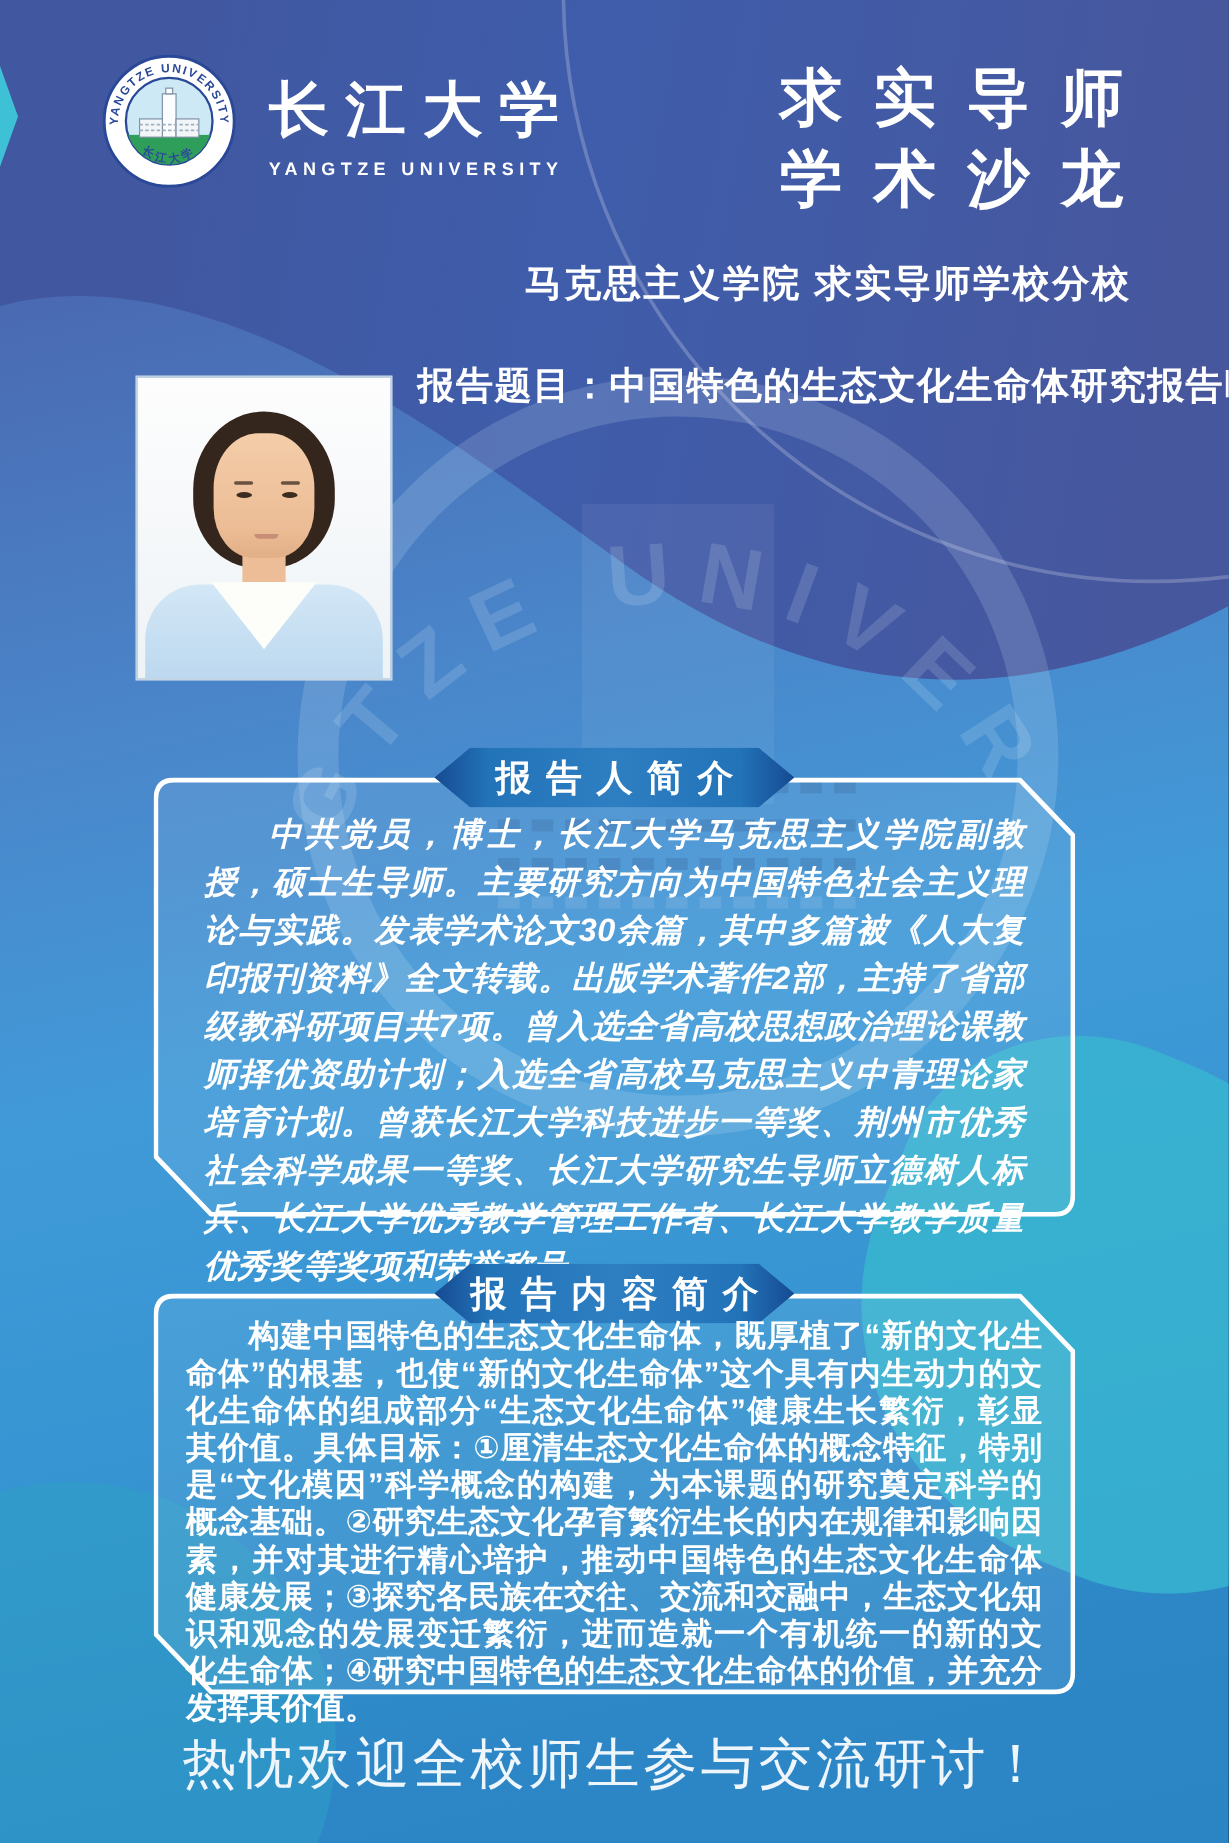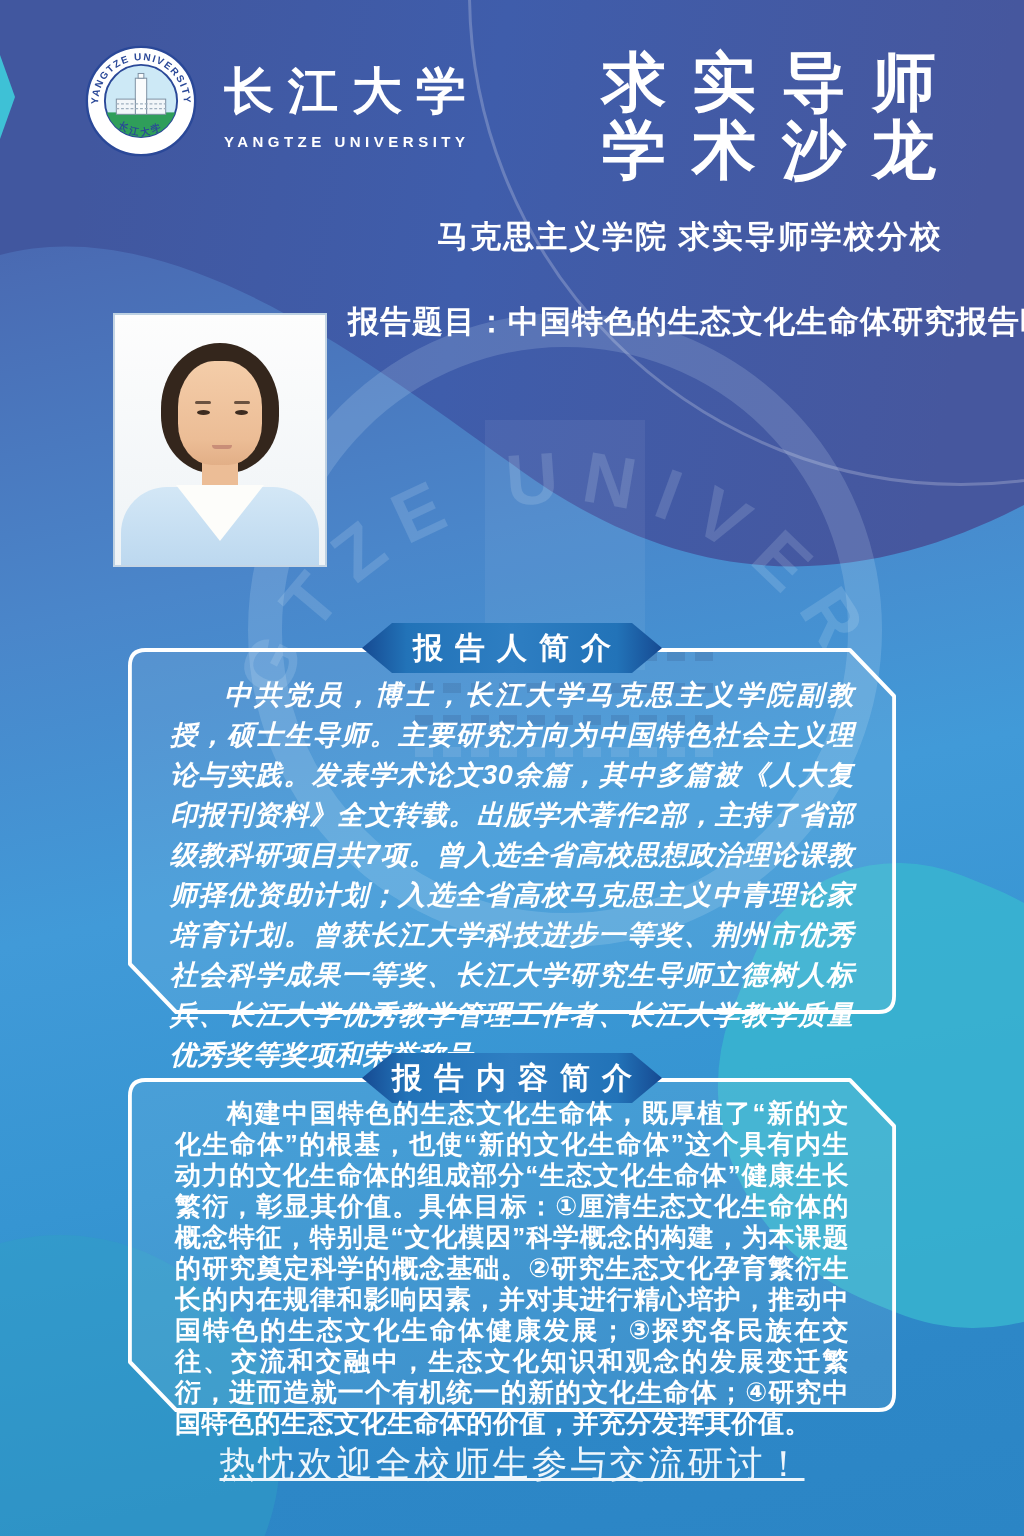--- a/index.html
+++ b/index.html
@@ -31,21 +31,21 @@
     border-top:42px solid transparent;border-bottom:42px solid transparent;border-left:15px solid #3ec1d6;
   }
   .bg-watermark{position:absolute;left:205px;top:270px;z-index:0;}
   
   .seal{position:absolute;left:84px;top:44px;z-index:2;}
   .brand{position:absolute;left:224px;top:58px;z-index:2;}
   .brand-cn{font-family:"DejaVu Serif",serif;font-size:50px;font-weight:bold;letter-spacing:14px;white-space:nowrap;}
   .brand-en{margin-top:8px;font-size:15px;font-weight:bold;letter-spacing:4.5px;white-space:nowrap;}
   .salon{
     position:absolute;top:48px;right:62px;z-index:2;text-align:left;
-    font-family:"DejaVu Serif",serif;font-weight:bold;font-size:64px;line-height:68px;letter-spacing:26px;white-space:nowrap;
+    font-family:"DejaVu Serif",serif;font-weight:bold;font-size:52px;line-height:68px;letter-spacing:26px;white-space:nowrap;
   }
   .subtitle{
     position:absolute;top:216px;left:388px;width:604px;z-index:2;text-align:center;
     font-size:31px;font-weight:bold;letter-spacing:2px;white-space:nowrap;
   }
   
   .photo{
     position:absolute;left:113px;top:313px;width:214px;height:254px;z-index:2;overflow:hidden;
     background:linear-gradient(180deg,#fdfdfd,#eef3f6);border:2px solid rgba(150,180,210,.55);box-sizing:border-box;
   }
@@ -72,25 +72,25 @@
     position:absolute;top:-25px;left:50%;transform:translateX(-50%);width:300px;height:50px;
     display:flex;align-items:center;justify-content:center;
     clip-path:polygon(0 50%,10% 0,90% 0,100% 50%,90% 100%,10% 100%);
     background:linear-gradient(90deg,#164a92 0%,#2273b8 15%,#2e7ec2 50%,#2273b8 85%,#164a92 100%);
   }
   .banner span{font-size:30px;font-weight:bold;letter-spacing:12px;padding-left:12px;white-space:nowrap;}
   .box p{
     position:relative;margin:0;color:#fff;font-weight:bold;text-align:justify;text-indent:2em;letter-spacing:.5px;
   }
   .box1 p{padding:27px 42px 0;font-size:27px;line-height:40px;font-style:italic;}
-  .box2 p{padding:20px 47px 0;font-size:26px;line-height:31px;}
+  .box2 p{padding:20px 27px 0;font-size:26px;line-height:31px;}
   
   .slogan{
     position:absolute;top:1440px;left:0;width:100%;z-index:2;text-align:center;
-    font-family:"DejaVu Serif",serif;font-size:36px;letter-spacing:3px;color:#eef6fc;text-decoration:underline;
+    font-family:"DejaVu Serif",serif;font-size:45px;letter-spacing:3px;color:#eef6fc;
   }
 </style>
 </head>
 <body>
 
 <div class="poster">
 
   <div class="bg-top"></div>
   <div class="bg-arc"></div>
   <div class="bg-teal-right"></div>

